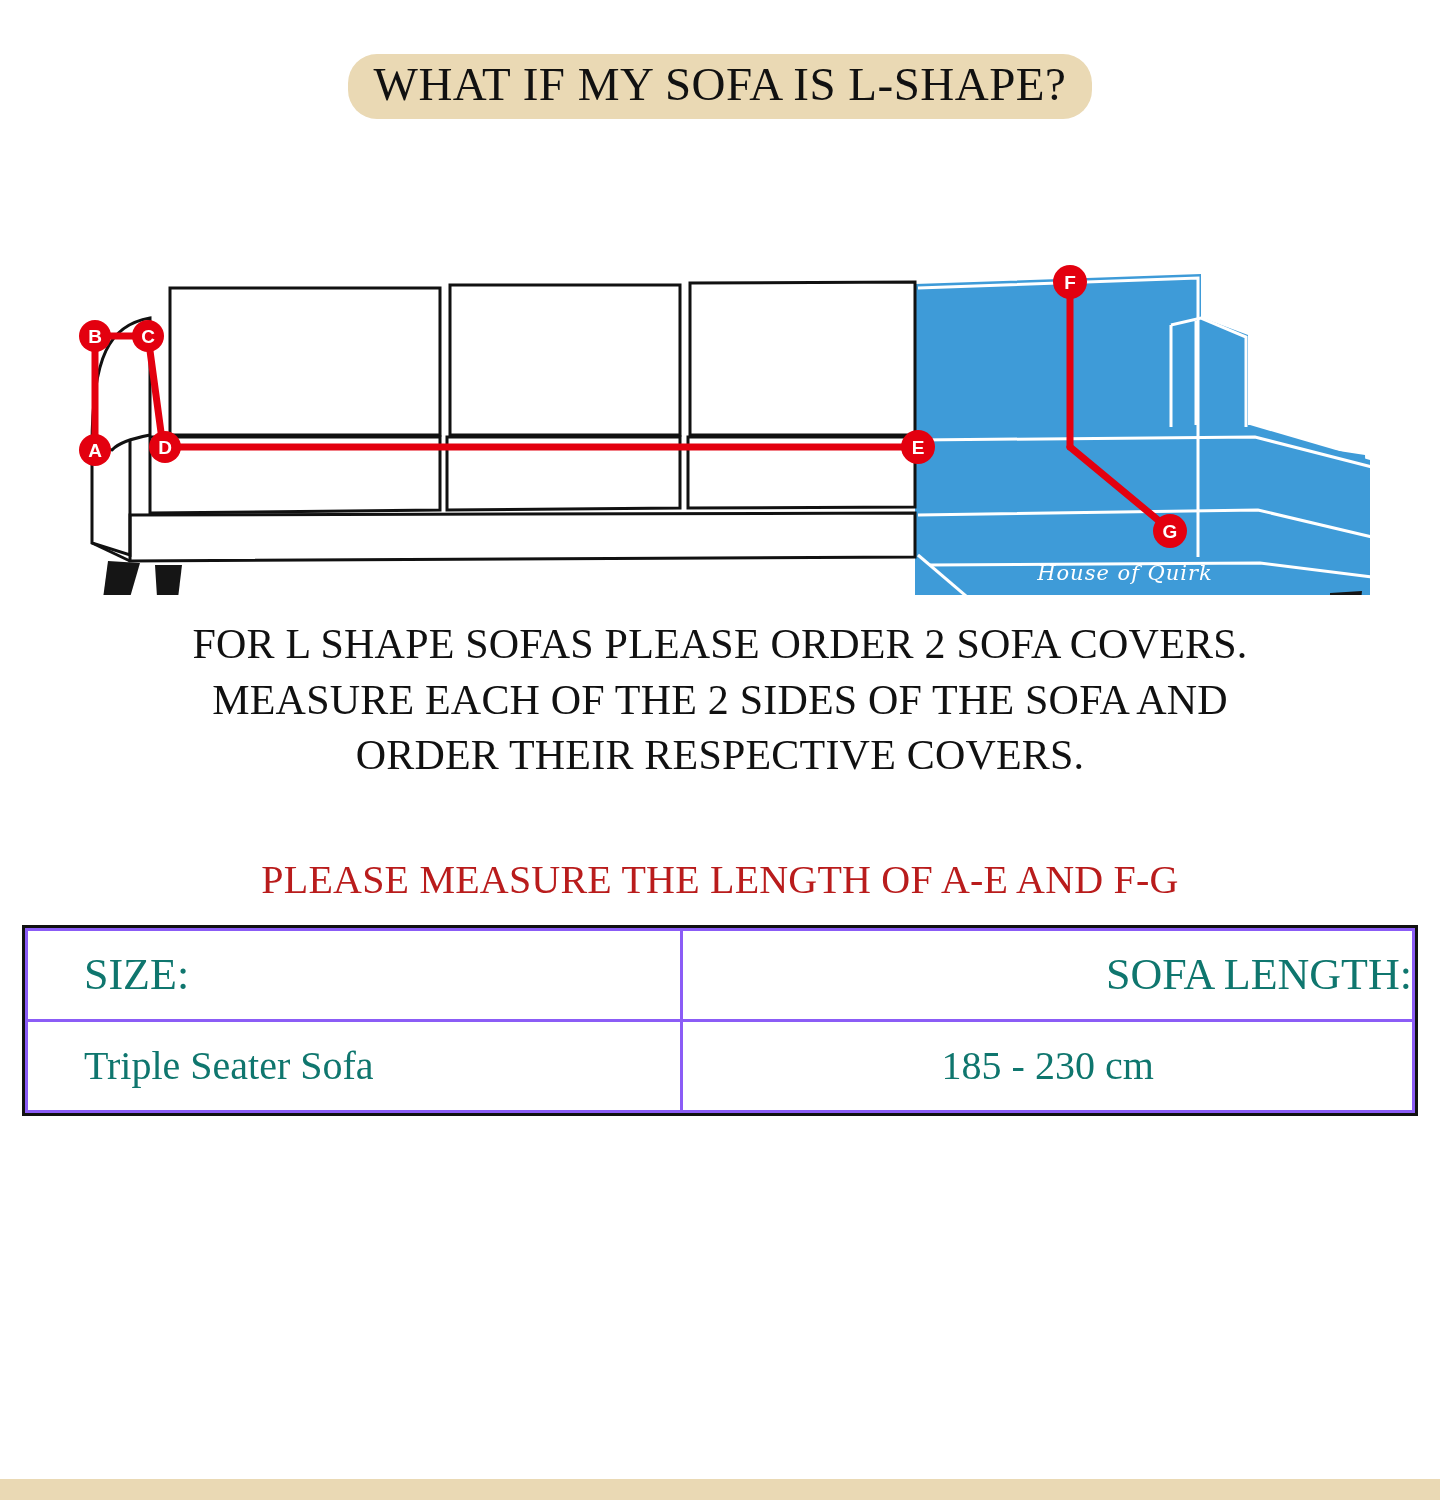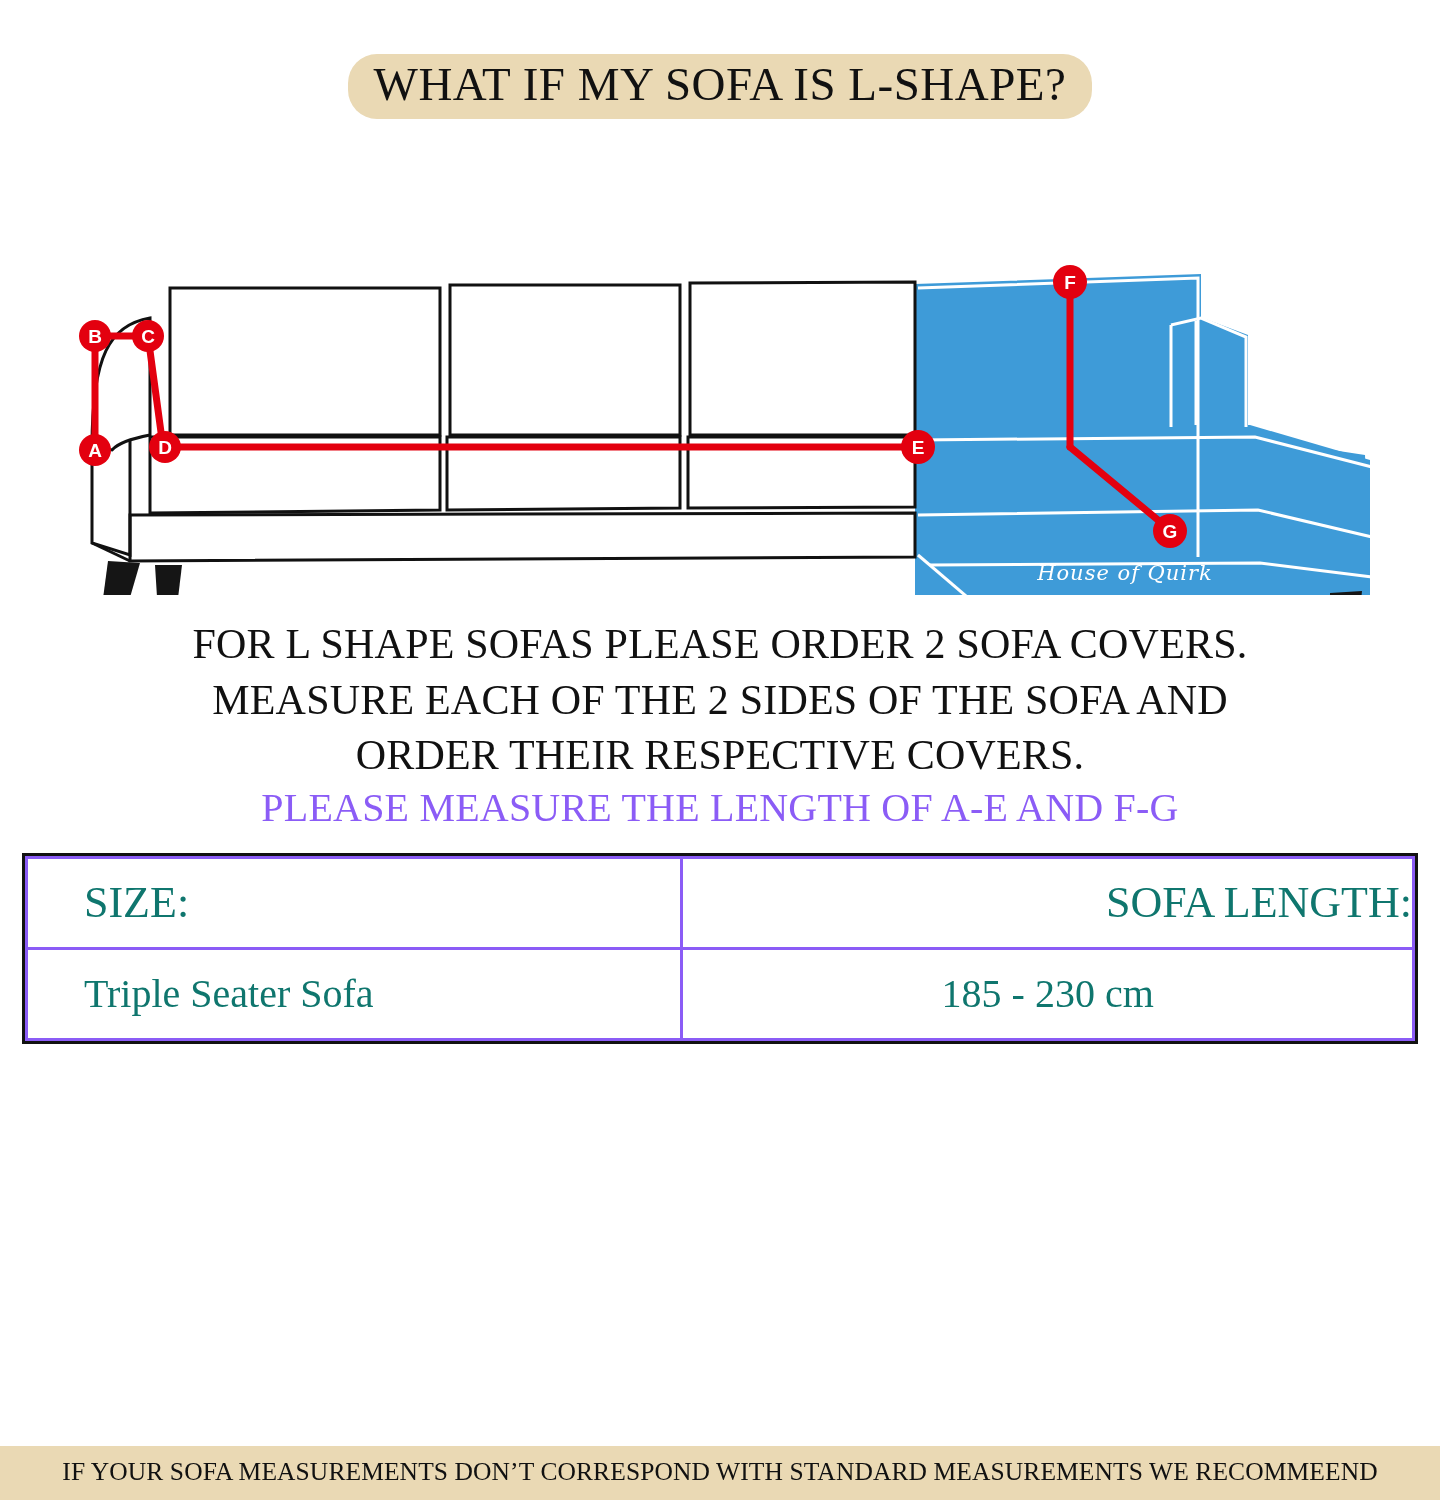--- a/index.html
+++ b/index.html
@@ -53,21 +53,22 @@
     color: #111;
     margin-top: 22px;
     padding: 0 52px;
     letter-spacing: 0.2px;
   }
 
   
   .measure-line {
     text-align: center;
     font-size: 40px;
-    color: #8b5cf6;
+    color: #b91c1c;
+    margin-top: 72px;
     letter-spacing: 0.2px;
   }
 
   
   .table-wrap {
     margin: 22px 22px 0 22px;
     border: 3px solid #111;
   }
   table.size-table {
     border-collapse: collapse;
@@ -232,14 +233,13 @@
       </tr>
       <tr>
         <td class="col-label">Triple Seater Sofa</td>
         <td class="col-value">185 - 230 cm</td>
       </tr>
     </tbody>
   </table>
 </div>
 
 <div class="footer">
-  <div>IF YOUR SOFA MEASUREMENTS DON’T CORRESPOND WITH STANDARD MEASUREMENTS WE RECOMMEEND</div>
 </div>
 
 </body></html>

